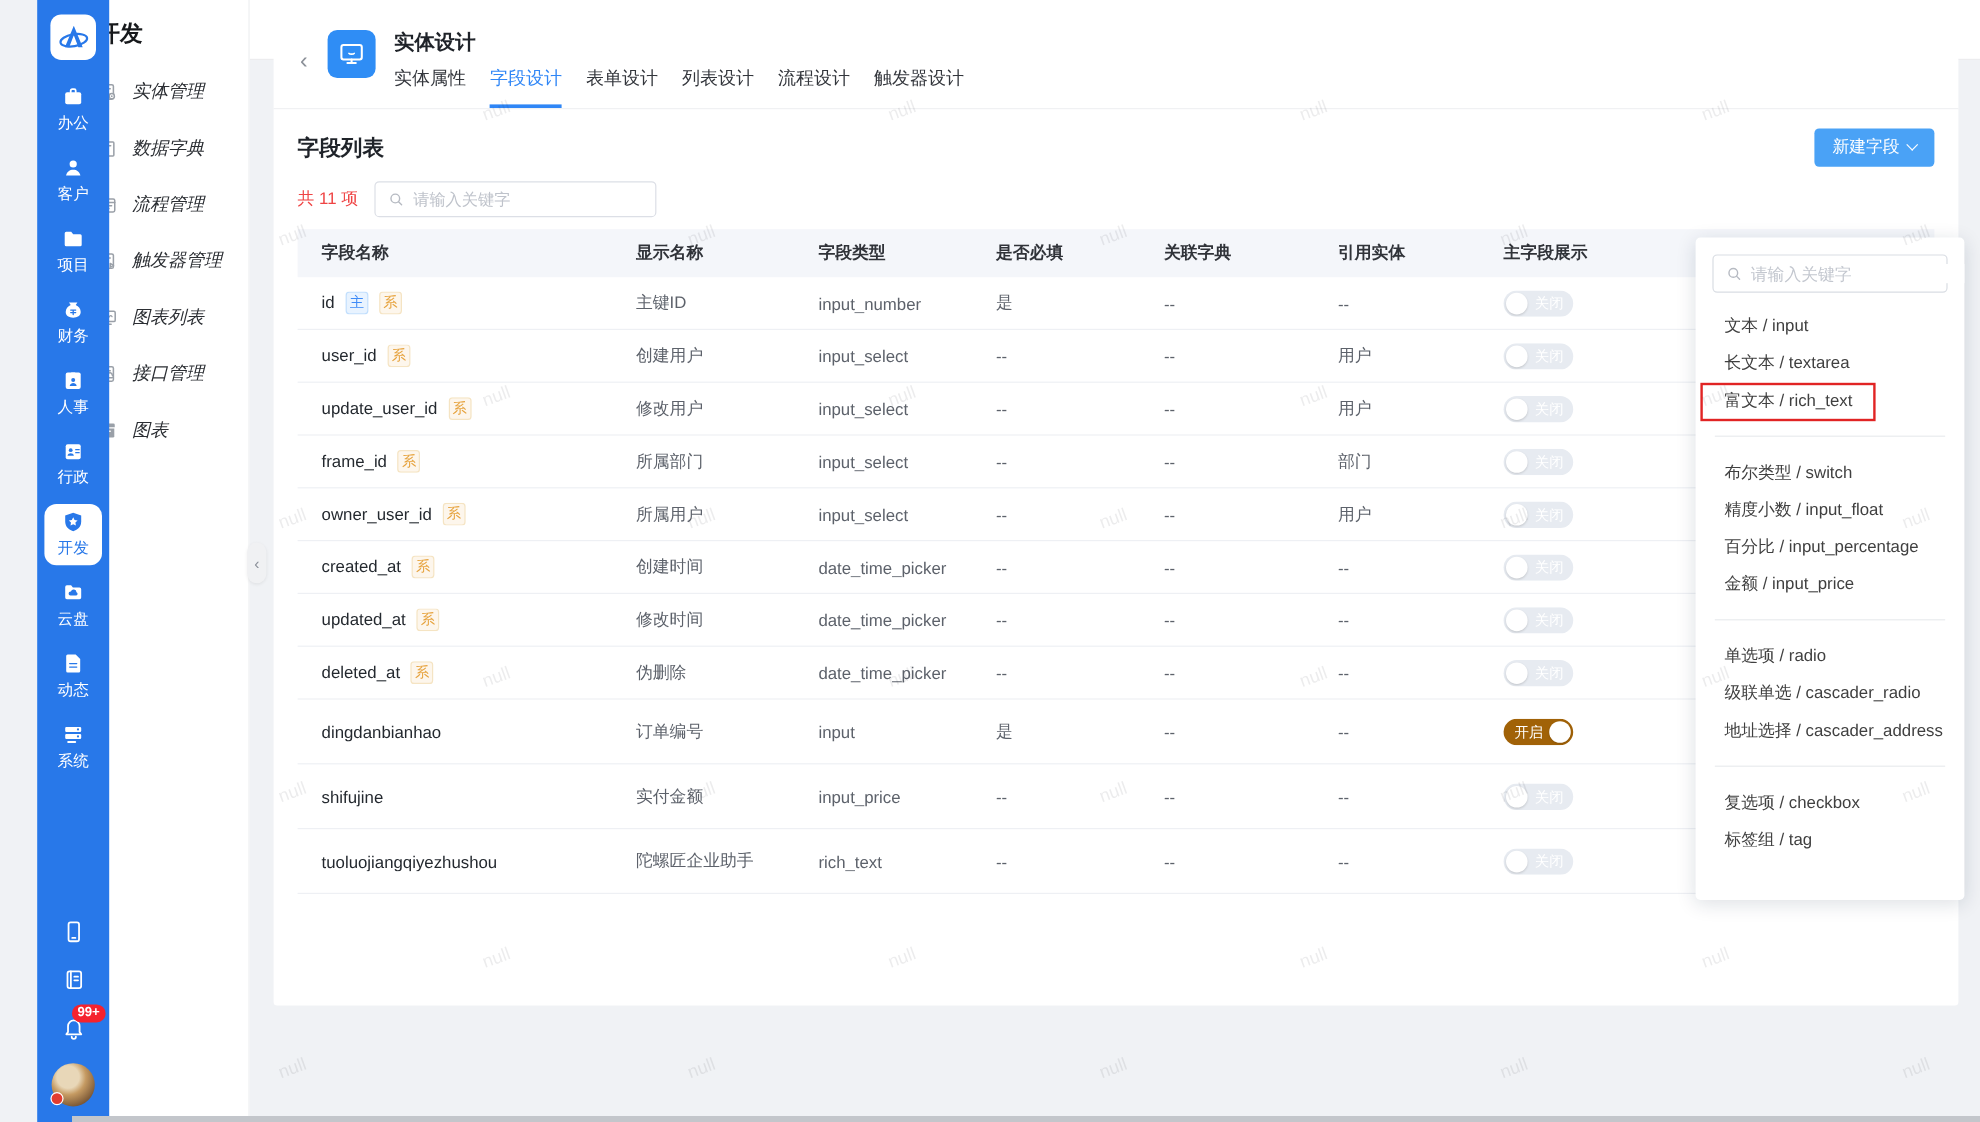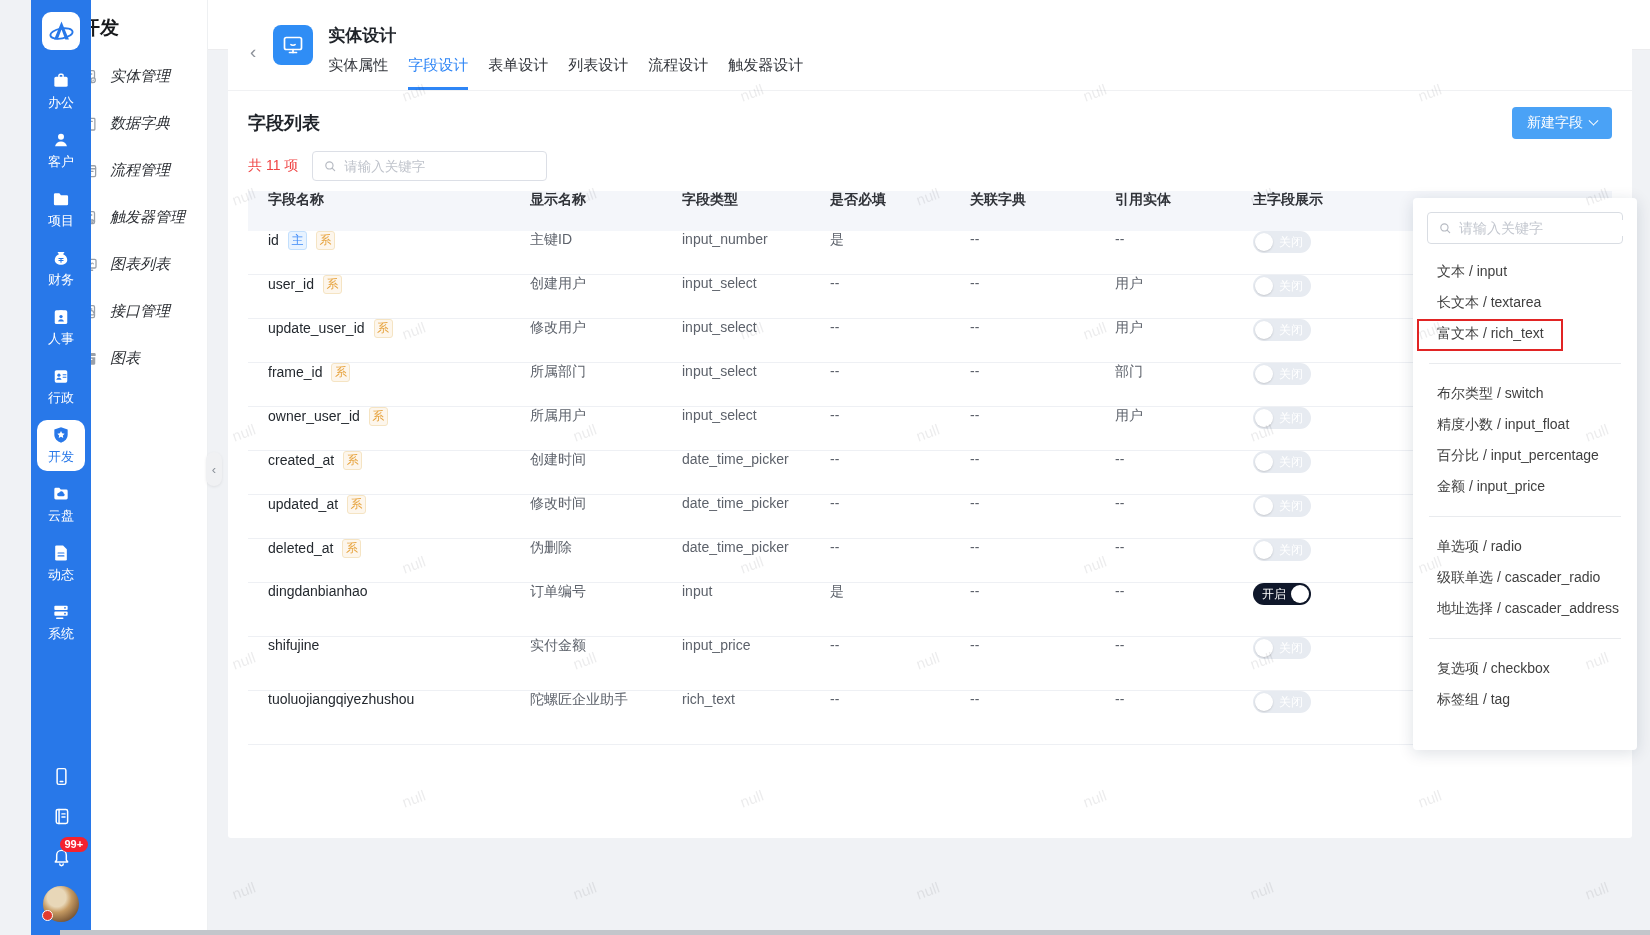--- a/index.html
+++ b/index.html
@@ -85,40 +85,40 @@
   .count { font-size: 14px; color: #ef4444; }
   .search-box { width: 235px; height: 30px; border: 1px solid #dcdfe6; border-radius: 4px;
     display: flex; align-items: center; padding: 0 10px; gap: 7px; background: #fff; }
   .search-box svg { width: 14px; height: 14px; color: #b6bac2; flex: none; }
   .search-box input { border: none; outline: none; flex: 1; font-size: 13.5px; color: #33363c;
     font-family: inherit; background: transparent; }
   .search-box input::placeholder { color: #bfc3cb; }
 
   
   .ftable { font-size: 14px; }
-  .frow { display: flex; border-bottom: 1px solid #eef0f4; height: 44px; }
+  .frow { display: flex; align-items: center; border-bottom: 1px solid #eef0f4; height: 44px; }
   .frows .frow:nth-child(n+9) { height: 54px; }
   .fhead { background: #f4f6fa; height: 40px; border-bottom: none; font-weight: bold; color: #303339; }
   .fcell { flex: none; padding-left: 20px; white-space: nowrap; overflow: hidden; }
   .c1 { width: 262px; } .c2 { width: 152px; } .c3 { width: 148px; } .c4 { width: 140px; }
   .c5 { width: 145px; } .c6 { width: 138px; } .c7 { width: 150px; } .c8 { flex: 1; }
   .fname { color: #24292f; }
   .fval { color: #5d626b; }
   .badge { display: inline-block; width: 19px; height: 19px; line-height: 17px; text-align: center;
     font-size: 12px; border-radius: 3px; margin-left: 9px; vertical-align: 1px; }
   .b-zhu { background: #e8f3ff; border: 1px solid #c2dffd; color: #3d8af7; }
   .b-xi  { background: #fdf6ec; border: 1px solid #f5e4c3; color: #e6a23c; }
   .toggle { width: 58px; height: 22px; border-radius: 11px; position: relative; cursor: pointer; }
   .toggle .t-knob { position: absolute; top: 2px; width: 18px; height: 18px; border-radius: 50%;
     background: #fff; box-shadow: 0 1px 2px rgba(0,0,0,.15); }
   .toggle .t-text { position: absolute; top: 0; line-height: 22px; font-size: 12px; color: #fff; }
   .toggle.off { background: #e7ebf1; }
   .toggle.off .t-knob { left: 2px; }
   .toggle.off .t-text { left: 26px; }
-  .toggle.on { background: #0f172a; }
+  .toggle.on { background: #a16207; }
   .toggle.on .t-knob { right: 2px; }
   .toggle.on .t-text { left: 9px; }
   .act-links { display: flex; gap: 14px; margin-left: 66px; }
   .act-links a { color: #3d8af7; text-decoration: none; cursor: pointer; }
 
   
   .dropdown { position: absolute; top: 198px; right: 13px; width: 224px; height: 552px;
     background: #fff; border-radius: 4px; z-index: 40; overflow: hidden;
     box-shadow: 0 3px 16px rgba(16,35,62,.14); padding-top: 14px; }
   .dd-search { margin: 0 14px 12px; height: 32px; border: 1px solid #d9dde3; border-radius: 4px;

